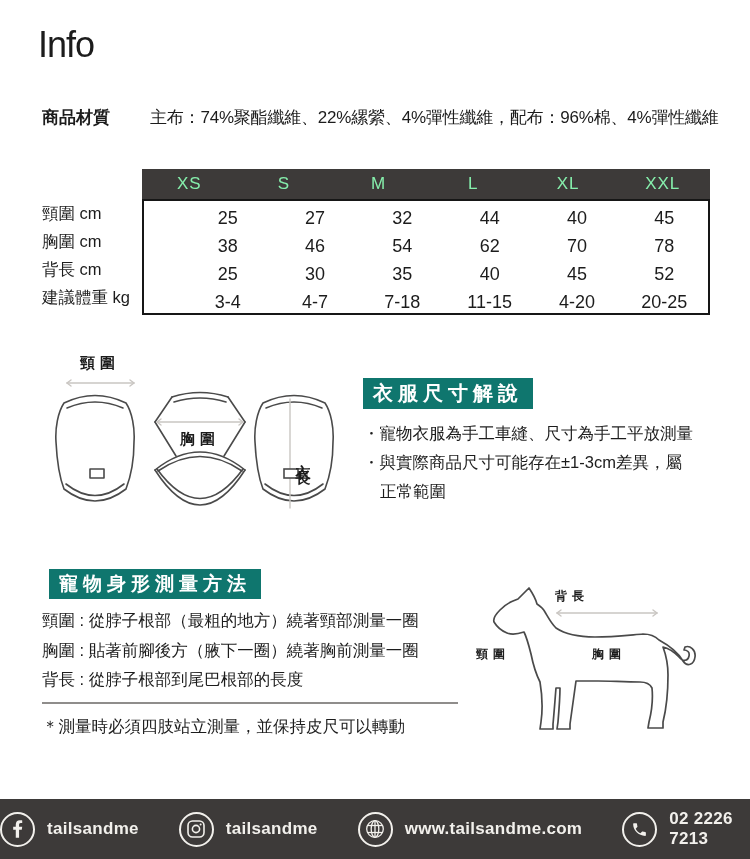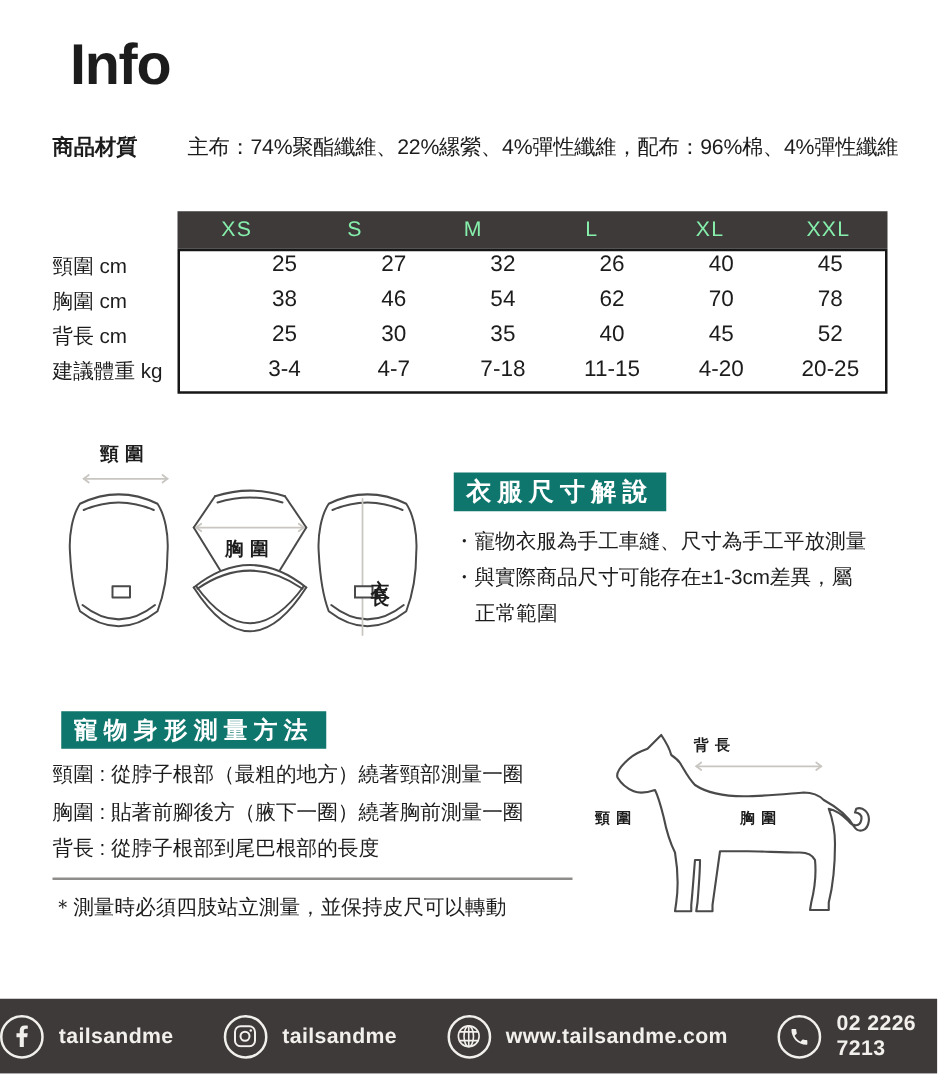--- a/index.html
+++ b/index.html
@@ -1,33 +1,33 @@
 <!DOCTYPE html>
 <html><head>
 <meta charset="utf-8">
 <style>
   html,body{margin:0;padding:0;background:#ffffff;}
   body{font-family:"Liberation Sans","DejaVu Sans",sans-serif;color:#1c1c1c;}
   .canvas{position:relative;width:750px;height:859px;background:#fff;overflow:hidden;}
 
   
-  .info-title{position:absolute;left:56px;top:24px;font-size:46px;font-weight:700;letter-spacing:-1px;}
+  .info-title{position:absolute;left:38px;top:24px;font-size:36px;font-weight:400;letter-spacing:-1px;}
 
   
   .material{position:absolute;left:42px;top:106px;display:flex;gap:40px;font-size:17px;width:690px;}
   .material .m-label{font-weight:700;flex:0 0 auto;}
   .material .m-value{font-weight:500;letter-spacing:-0.2px;}
 
   
   .size-table{position:absolute;left:42px;top:169px;width:668px;}
   .st-header{margin-left:100px;width:568px;height:30px;background:#3d3a39;color:#86efac;
              display:flex;align-items:center;}
   .st-header span{flex:1;text-align:center;font-size:17px;letter-spacing:1px;}
   .st-body{margin-left:100px;width:564px;border:2px solid #161616;}
-  .st-row{height:28px;display:flex;align-items:flex-start;padding-left:40px;}
+  .st-row{height:28px;display:flex;align-items:flex-end;padding-left:40px;}
   .st-row span{flex:1;text-align:center;font-size:18px;font-weight:500;}
   .st-labels{position:absolute;left:0;top:30px;width:100px;}
   .st-labels div{height:28px;line-height:29px;font-size:16.5px;font-weight:500;white-space:nowrap;}
 
   
   .garments{position:absolute;left:50px;top:350px;width:300px;height:178px;}
   .garments svg{position:absolute;left:0;top:0;}
   .g-label{position:absolute;font-size:15px;font-weight:600;text-align:center;letter-spacing:5px;white-space:nowrap;}
   .g-label.neck{left:22px;top:4px;width:56px;}
   .g-label.chest{left:118px;top:80px;width:64px;}
@@ -89,21 +89,21 @@
       <div>頸圍 cm</div>
       <div>胸圍 cm</div>
       <div>背長 cm</div>
       <div>建議體重 kg</div>
     </div>
     <div class="st-body">
       <div class="st-row">
         <span>25</span>
         <span>27</span>
         <span>32</span>
-        <span>26</span>
+        <span>44</span>
         <span>40</span>
         <span>45</span>
       </div>
       <div class="st-row">
         <span>38</span>
         <span>46</span>
         <span>54</span>
         <span>62</span>
         <span>70</span>
         <span>78</span>

